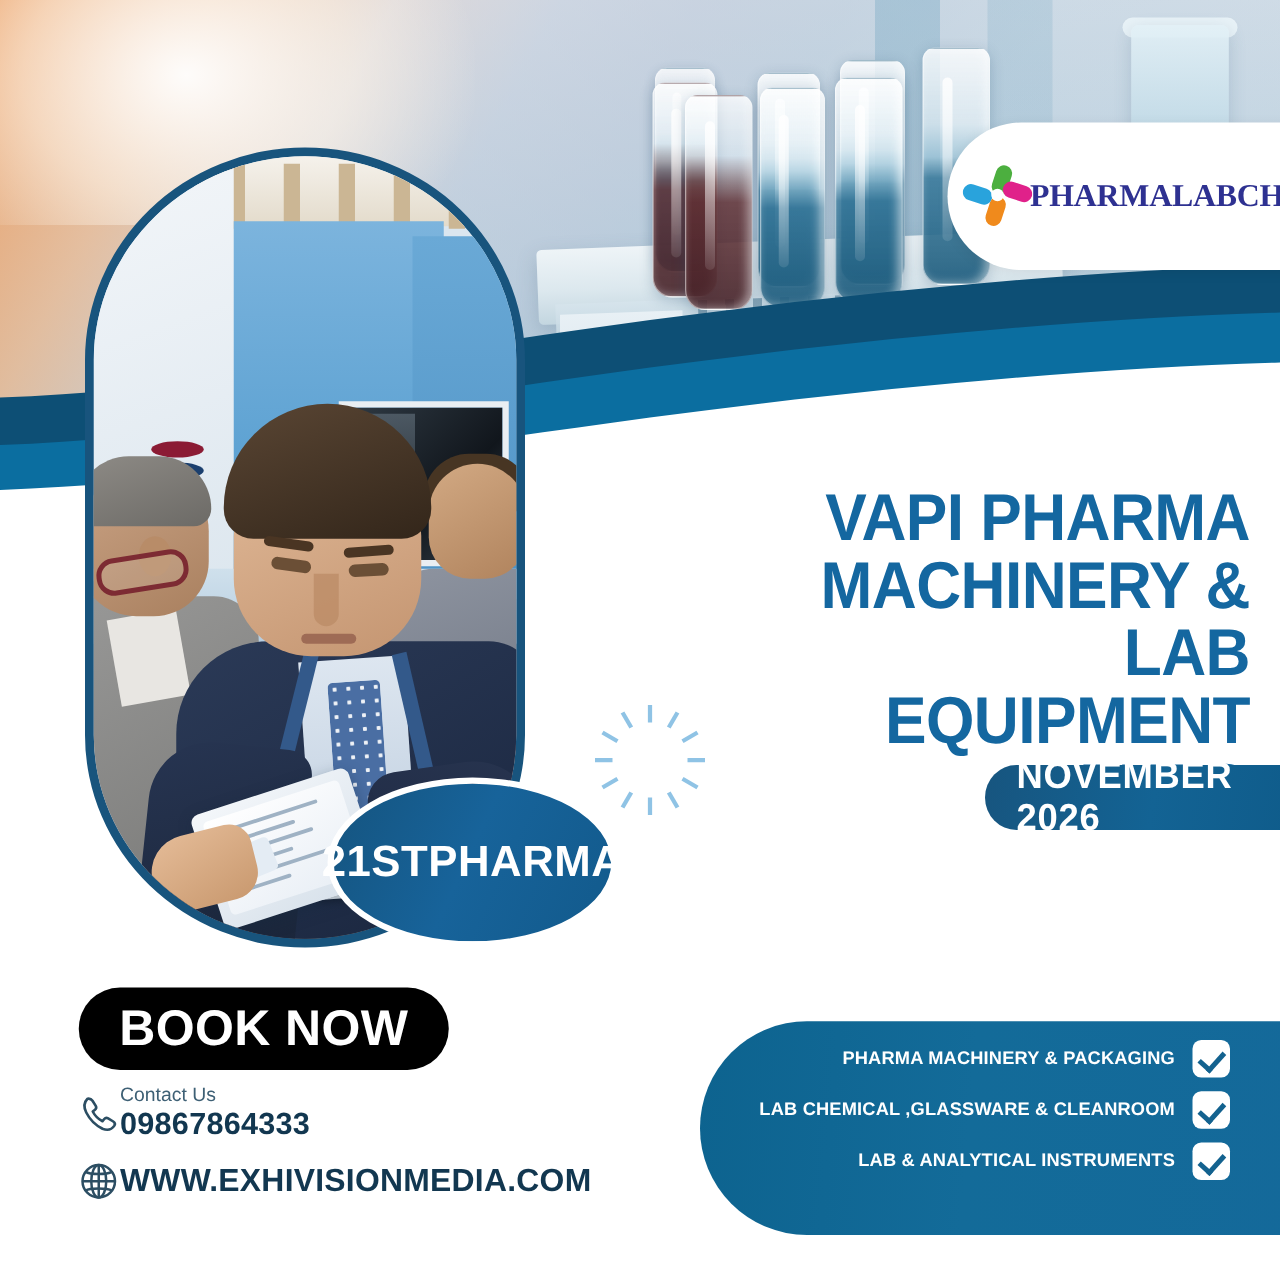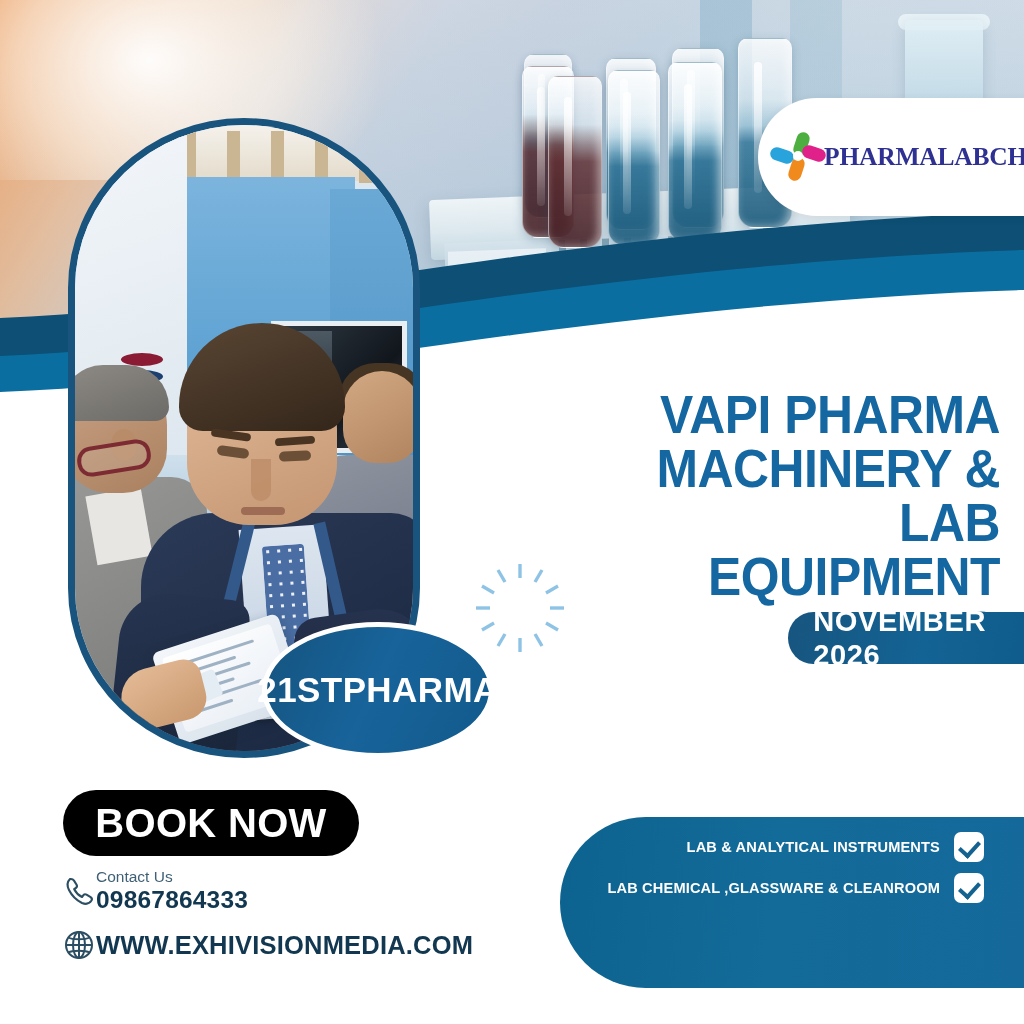--- a/index.html
+++ b/index.html
@@ -537,25 +537,29 @@
     </g>
   </svg>
 
   <div class="edition">
     <span>21ST</span>
     <span>PHARMA</span>
   </div>
 
   <div class="check-panel">
     <div class="check-row">
-      <span class="check-label">LAB &amp; ANALYTICAL INSTRUMENTS</span>
+      <span class="check-label">PHARMA MACHINERY &amp; PACKAGING</span>
       <span class="checkbox"></span>
     </div>
     <div class="check-row">
       <span class="check-label">LAB CHEMICAL ,GLASSWARE  &amp; CLEANROOM</span>
+      <span class="checkbox"></span>
+    </div>
+    <div class="check-row">
+      <span class="check-label">LAB &amp; ANALYTICAL INSTRUMENTS</span>
       <span class="checkbox"></span>
     </div>
   </div>
 
   <div class="book-now">BOOK NOW</div>
 
   <div class="contact-block">
     <div class="contact-row">
       <span class="contact-icon">
         <svg viewBox="0 0 34 34" width="34" height="34">

